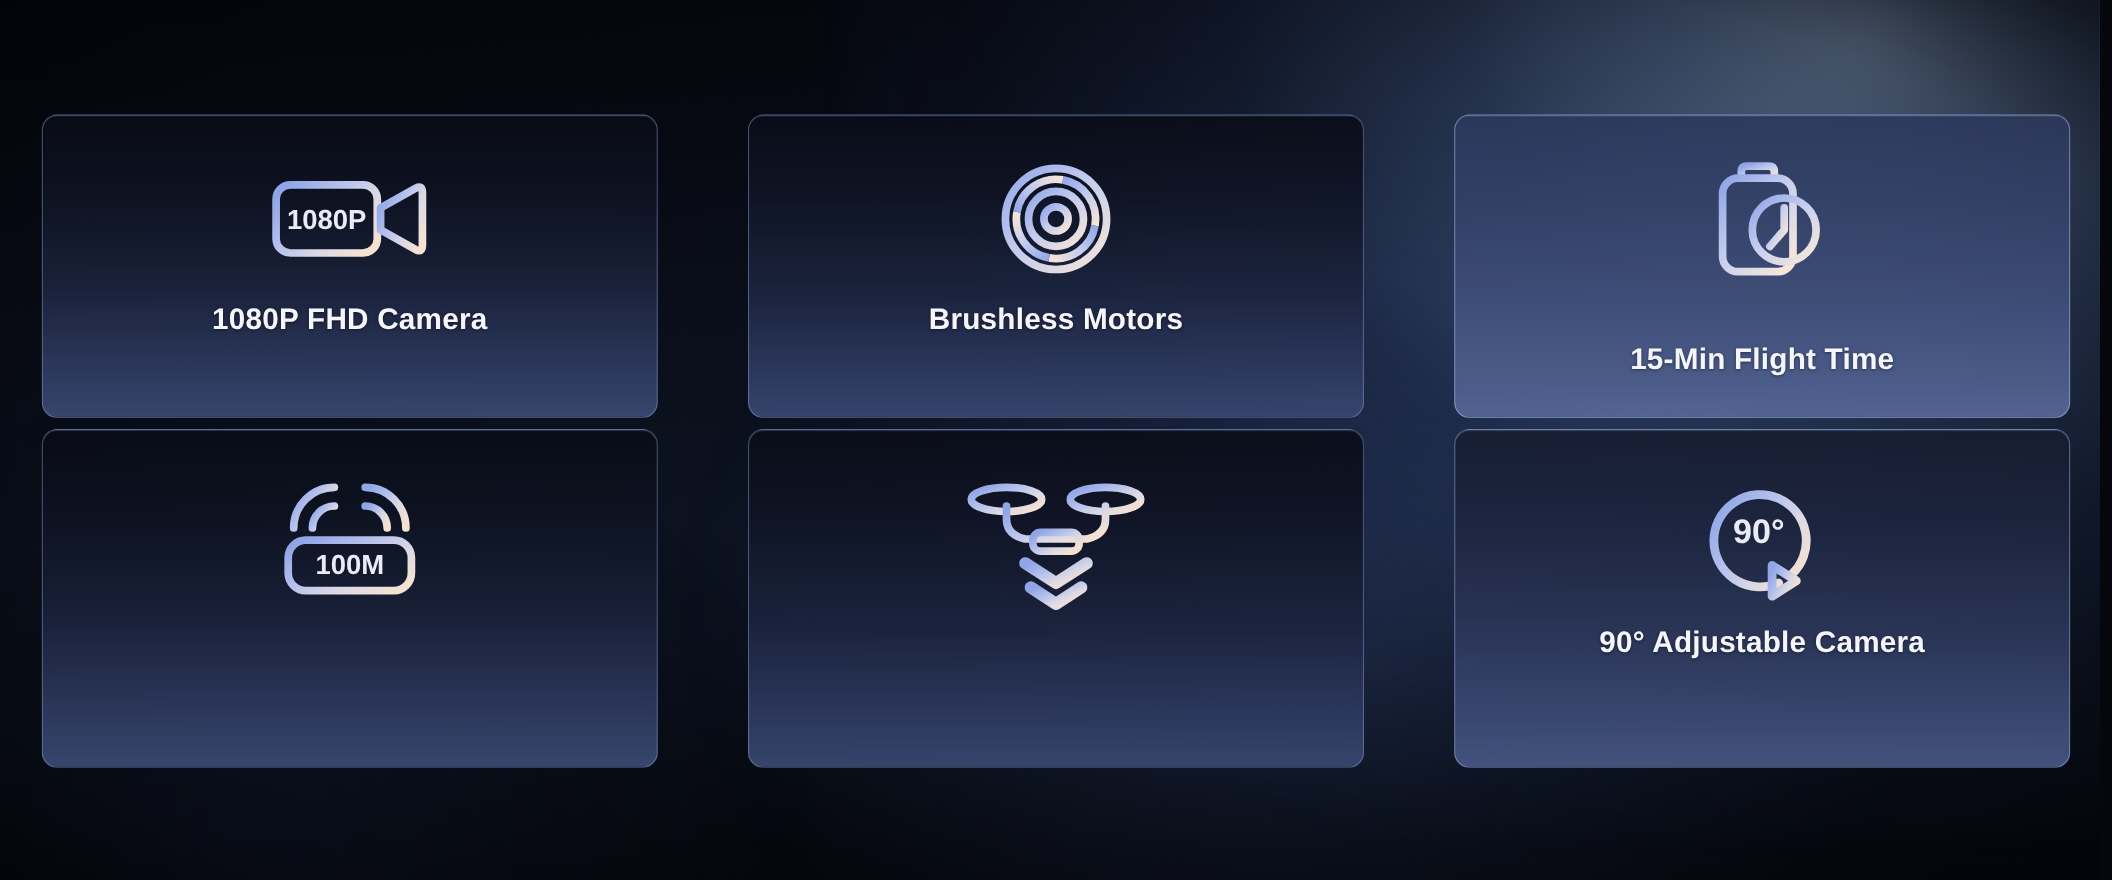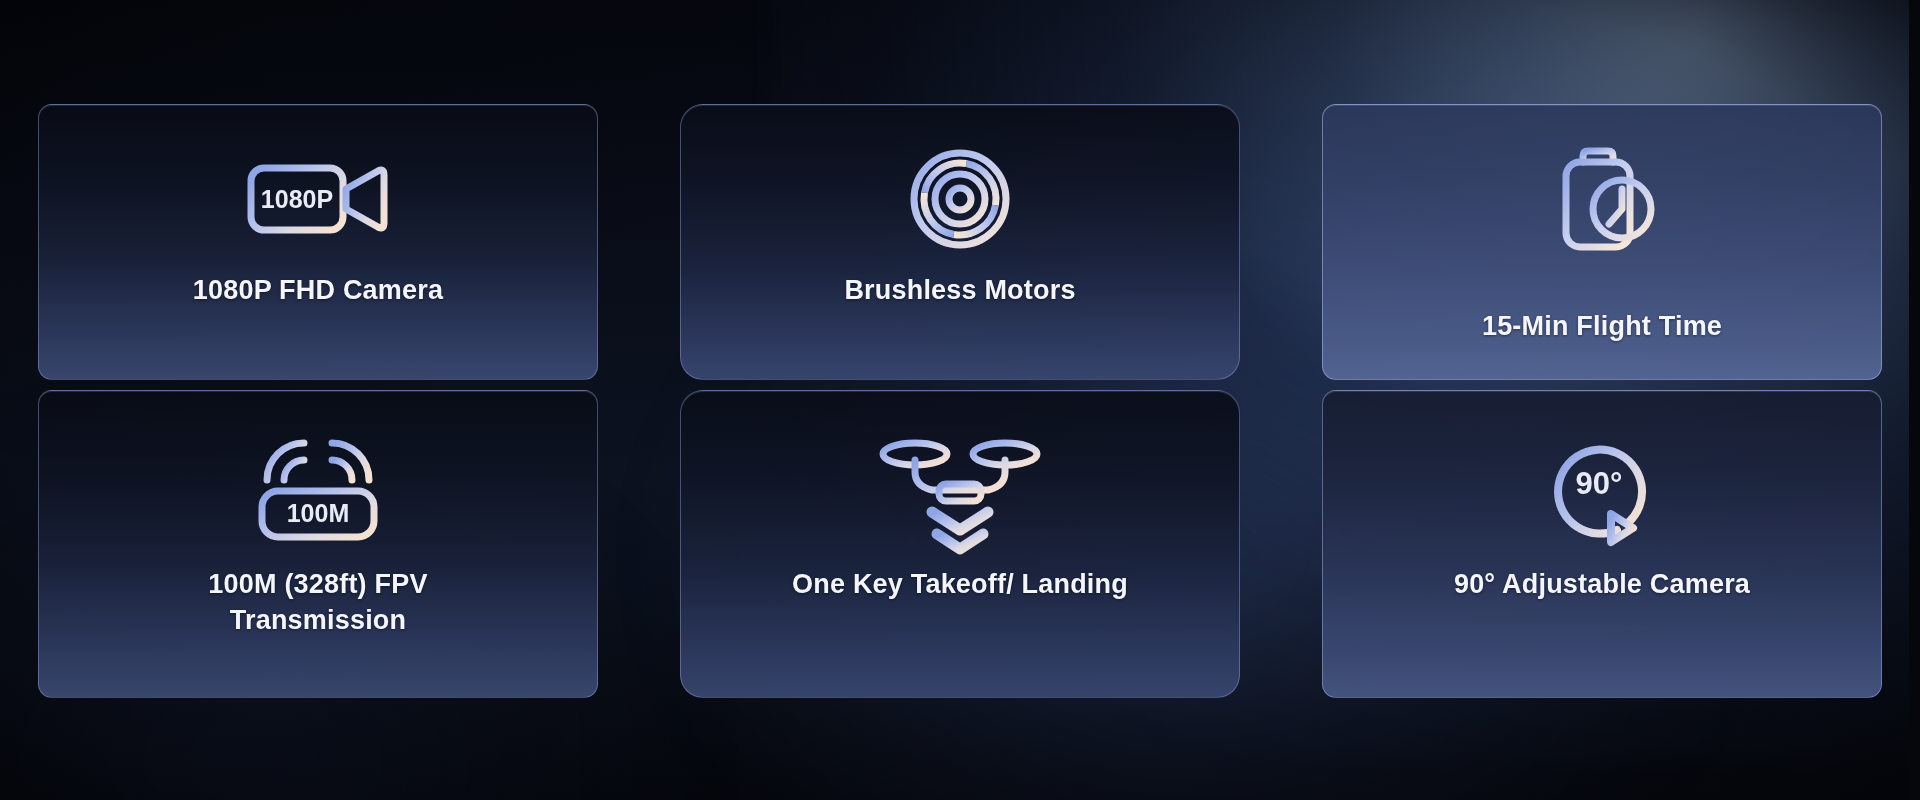--- a/index.html
+++ b/index.html
@@ -118,21 +118,20 @@
     gap:36px;
   }
   .card.dim2 {
     background:
       linear-gradient(180deg,
         rgba(10,13,24,0.93) 0%,
         rgba(16,21,38,0.94) 28%,
         rgba(28,37,64,0.95) 60%,
         rgba(46,58,96,0.96) 86%,
         rgba(56,70,110,0.97) 100%);
-    border-radius: 23px;
   }
   .card.bright2 {
     background:
       linear-gradient(180deg,
         rgba(22,28,48,0.90) 0%,
         rgba(30,38,64,0.92) 30%,
         rgba(44,55,90,0.93) 60%,
         rgba(60,74,116,0.95) 86%,
         rgba(70,86,130,0.96) 100%);
     border-color:rgba(166,186,238,0.46);
@@ -256,41 +255,36 @@
             <path d="M13 44 A37 37 0 0 1 50 7"></path>
             <path d="M98 44 A20 20 0 0 0 78 24"></path>
             <path d="M115 44 A37 37 0 0 0 78 7"></path>
             <line x1="45" y1="36" x2="45" y2="58"></line>
             <line x1="83" y1="36" x2="83" y2="58"></line>
           </g>
           <rect x="8" y="55" width="112" height="46" rx="16" ry="16" fill="none" stroke="url(#ig)" stroke-width="7"></rect>
           <text class="icon-text" x="64" y="86" text-anchor="middle" font-size="25">100M</text>
         </svg>
       </div>
-      <div class="card-label">
-        <span>100M (328ft) FPV</span><br>
-        <span>Transmission</span>
-      </div>
     </div>
 
     <div class="card row2 dim2">
       <div class="icon-wrap">
         <svg width="166" height="110" viewBox="0 0 166 110">
           <g fill="none" stroke="url(#ig)" stroke-width="7" stroke-linejoin="round" stroke-linecap="round">
             <ellipse cx="38" cy="20" rx="32" ry="11"></ellipse>
             <ellipse cx="128" cy="20" rx="32" ry="11"></ellipse>
             <path d="M38 26 L38 38 Q38 52 55 56 L111 56 Q128 52 128 38 L128 26"></path>
             <rect x="62" y="50" width="42" height="17" rx="7" ry="7"></rect>
             <line x1="72" y1="59" x2="94" y2="59" stroke-width="5"></line>
             <path d="M55 78 L83 96 L111 78" stroke-width="11"></path>
             <path d="M60 100 L83 115 L106 100" stroke-width="11"></path>
           </g>
         </svg>
       </div>
-      <div class="card-label">One Key Takeoff/ Landing</div>
     </div>
 
     <div class="card row2 bright2">
       <div class="icon-wrap">
         <svg width="110" height="110" viewBox="0 0 110 110">
           <path d="M82 88 A42 42 0 1 0 70 96" fill="none" stroke="url(#ig)" stroke-width="8" stroke-linecap="round"></path>
           <path d="M64 80 L86 94 L64 108 Z" fill="none" stroke="url(#ig)" stroke-width="8" stroke-linejoin="round"></path>
           <text class="icon-text" x="52" y="60" text-anchor="middle" font-size="31">90°</text>
         </svg>
       </div>

